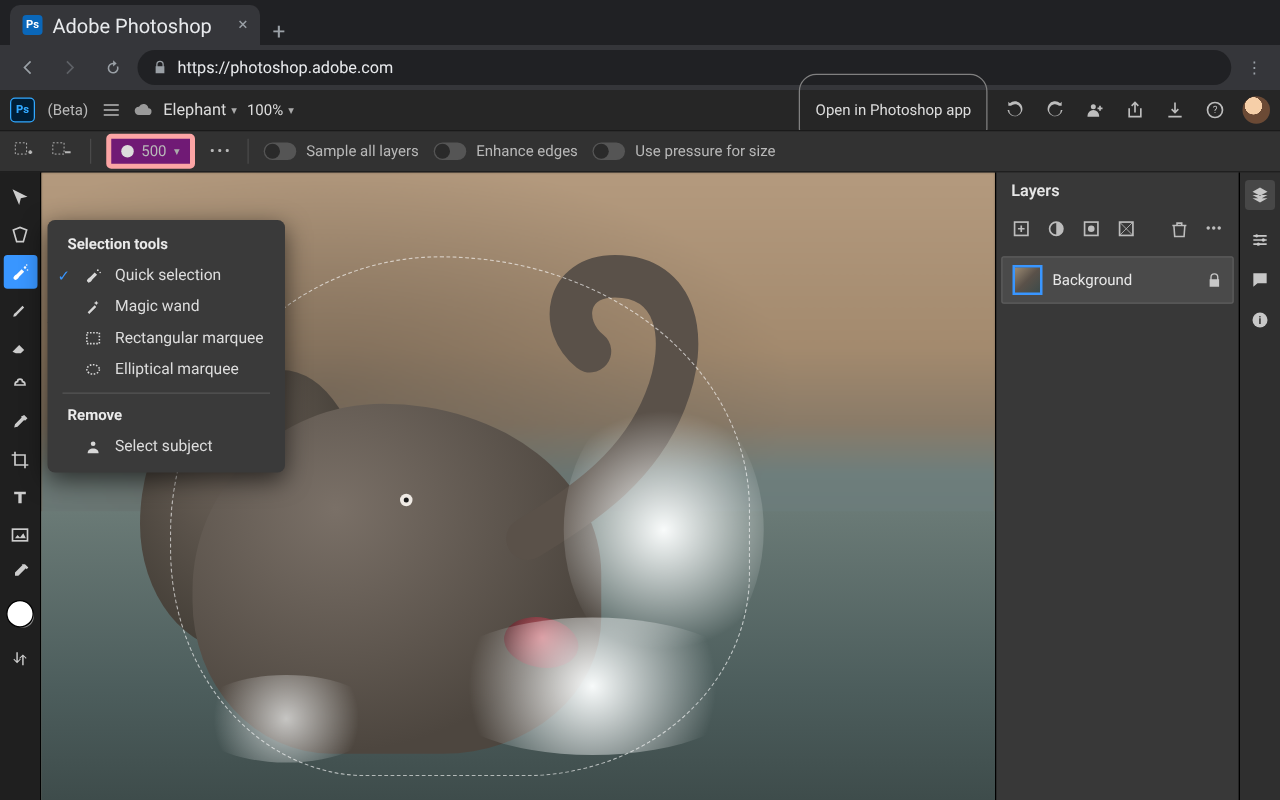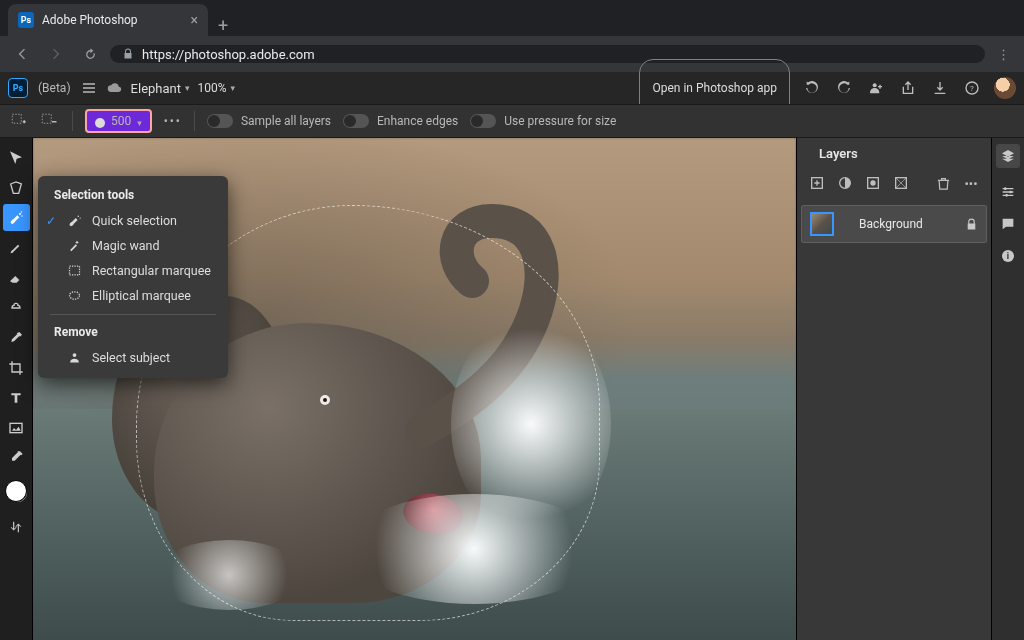--- a/index.html
+++ b/index.html
@@ -18,28 +18,28 @@
   }
   *{box-sizing:border-box;font-family:-apple-system,BlinkMacSystemFont,"Segoe UI",Roboto,sans-serif;}
   body{margin:0;width:1024px;height:640px;background:var(--bg-browser);color:var(--fg);font-size:13px;overflow:hidden;}
   svg{display:block;}
 
   
   .browser-tabs{height:36px;display:flex;align-items:flex-end;padding:0 8px;}
   .tab{background:var(--bg-tab);height:32px;min-width:200px;border-radius:8px 8px 0 0;display:flex;align-items:center;padding:0 10px;gap:8px;}
   .tab-favicon{width:16px;height:16px;background:#0a67b9;border-radius:3px;display:flex;align-items:center;justify-content:center;}
   .tab-favicon span{font-size:9px;font-weight:700;color:#fff;}
-  .tab-title{flex:1;font-size:12px;color:#e8eaed;}
+  .tab-title{flex:1;font-size:16px;color:#e8eaed;}
   .tab-close{color:#9aa0a6;font-size:14px;line-height:1;cursor:pointer;}
   .new-tab{color:#9aa0a6;padding:0 10px;font-size:18px;cursor:pointer;}
 
   .addr-bar{height:36px;background:var(--bg-tab);display:flex;align-items:center;padding:0 8px;gap:6px;}
   .nav-btn{width:28px;height:28px;display:flex;align-items:center;justify-content:center;color:#9aa0a6;cursor:pointer;border-radius:50%;}
   .nav-btn.disabled{opacity:.4;}
-  .url-field{flex:1;height:18px;background:#202124;border-radius:14px;display:flex;align-items:center;padding:0 12px;gap:8px;color:#e8eaed;font-size:13px;}
+  .url-field{flex:1;height:28px;background:#202124;border-radius:14px;display:flex;align-items:center;padding:0 12px;gap:8px;color:#e8eaed;font-size:13px;}
   .lock{color:#9aa0a6;}
   .kebab{color:#9aa0a6;padding:0 6px;cursor:pointer;}
 
   
   .app{position:relative;height:568px;background:var(--bg-app);display:flex;flex-direction:column;}
   .app-header{height:32px;background:var(--bg-app);display:flex;align-items:center;padding:0 8px;gap:10px;}
   .ps-logo{width:20px;height:20px;background:#001e36;border:1px solid #31a8ff;border-radius:4px;display:flex;align-items:center;justify-content:center;}
   .ps-logo span{font-size:9px;font-weight:800;color:#31a8ff;}
   .beta{font-size:12px;color:var(--fg-dim);}
   .hamburger{color:var(--fg-dim);cursor:pointer;}
@@ -51,21 +51,21 @@
   .hdr-right{display:flex;align-items:center;gap:12px;}
   .open-app{border:1px solid var(--pill-border);border-radius:14px;padding:21px 12px;font-size:12px;color:#ddd;background:transparent;cursor:pointer;}
   .icon-btn{color:#bdbdbd;cursor:pointer;width:20px;height:20px;display:flex;align-items:center;justify-content:center;}
   .avatar{width:22px;height:22px;border-radius:50%;background:radial-gradient(circle at 40% 35%,#f6cfa8 0 35%,#6b4a35 36% 100%);}
 
   
   .options-bar{height:34px;background:#323232;border-top:1px solid #1a1a1a;border-bottom:1px solid #1a1a1a;display:flex;align-items:center;padding:0 8px;gap:12px;font-size:12px;color:var(--fg-dim);}
   .opt-group{display:flex;align-items:center;gap:8px;}
   .opt-icon{width:22px;height:22px;display:flex;align-items:center;justify-content:center;border-radius:3px;}
   .vdiv{width:1px;height:20px;background:var(--divider);}
-  .brush-chip{background:#6d28d9;border:2px solid #fca5a5;border-radius:4px;padding:3px 8px;display:flex;align-items:flex-end;gap:6px;}
+  .brush-chip{background:#701a75;border:4px solid #fca5a5;border-radius:4px;padding:3px 8px;display:flex;align-items:center;gap:6px;}
   .brush-dot{width:10px;height:10px;border-radius:50%;background:#dcdcdc;}
   .more-dots{letter-spacing:2px;cursor:pointer;}
   .toggle{width:26px;height:14px;border-radius:7px;background:#555;position:relative;}
   .toggle::after{content:"";position:absolute;left:1px;top:1px;width:12px;height:12px;border-radius:50%;background:#2a2a2a;}
 
   
   .main{flex:1;display:flex;min-height:0;}
   .left-tools{width:33px;background:#1f1f1f;border-right:1px solid #000;display:flex;flex-direction:column;align-items:center;padding-top:6px;gap:3px;}
   .tool{width:27px;height:27px;display:flex;align-items:center;justify-content:center;color:#ccc;border-radius:3px;cursor:pointer;}
   .tool.active{background:var(--accent);color:#fff;}
@@ -90,26 +90,26 @@
   .trunk{position:absolute;left:50%;top:5%;width:210px;height:260px;}
   .trunk path{fill:none;stroke:#5a5149;stroke-width:34;stroke-linecap:round;}
   .splash{position:absolute;border-radius:50%;background:radial-gradient(circle,#f4f7f7 0%,rgba(244,247,247,0) 70%);mix-blend-mode:screen;}
   .s1{left:60%;top:30%;width:160px;height:220px;}
   .s2{left:42%;top:70%;width:260px;height:110px;}
   .s3{left:10%;top:80%;width:150px;height:70px;opacity:.7;}
   .marquee{position:absolute;left:7%;top:6%;width:78%;height:92%;border:1px dashed rgba(255,255,255,.6);border-radius:48% 55% 40% 35%/55% 50% 40% 45%;}
 
   .right-rail{display:flex;}
   .layers-panel{width:195px;background:var(--bg-panel);border-left:1px solid #000;display:flex;flex-direction:column;}
-  .layers-header{padding:8px 22px;font-size:13px;font-weight:600;}
+  .layers-header{padding:8px 12px;font-size:13px;font-weight:600;}
   .layers-actions{display:flex;gap:8px;padding:4px 10px 8px;align-items:center;color:#c8c8c8;}
   .layers-actions .spacer{flex:1;}
   .layer-row{display:flex;align-items:center;gap:8px;padding:6px 8px;margin:4px 4px;border-radius:2px;background:#4a4a4a;border:1px solid #5f5f5f;}
   .layer-thumb{width:24px;height:24px;border:2px solid var(--accent);background:linear-gradient(135deg,#9a8a73 0%,#5a5149 50%,#3d4b4a 100%);}
-  .layer-name{flex:1;font-size:12px;color:#e8e8e8;margin-left:17px;}
+  .layer-name{flex:1;font-size:12px;color:#e8e8e8;}
   .lock-icon{color:#c8c8c8;}
 
   .rail-strip{width:33px;background:#2f2f2f;border-left:1px solid #000;display:flex;flex-direction:column;align-items:center;padding-top:6px;gap:16px;color:#c8c8c8;}
   .rail-strip .rail-btn{cursor:pointer;}
 
   
   .popup{position:absolute;left:38px;top:104px;width:190px;background:var(--bg-popup);border-radius:6px;box-shadow:0 6px 20px rgba(0,0,0,.6);padding:8px 0;z-index:50;}
   .popup::before{content:"";position:absolute;left:-6px;top:76px;border:6px solid transparent;border-right-color:var(--bg-popup);}
   .popup-h{padding:4px 16px 6px;font-size:12px;font-weight:700;color:#eaeaea;}
   .popup-item{display:flex;align-items:center;gap:10px;padding:5px 14px 5px 28px;font-size:12.5px;color:#ddd;cursor:pointer;position:relative;}

